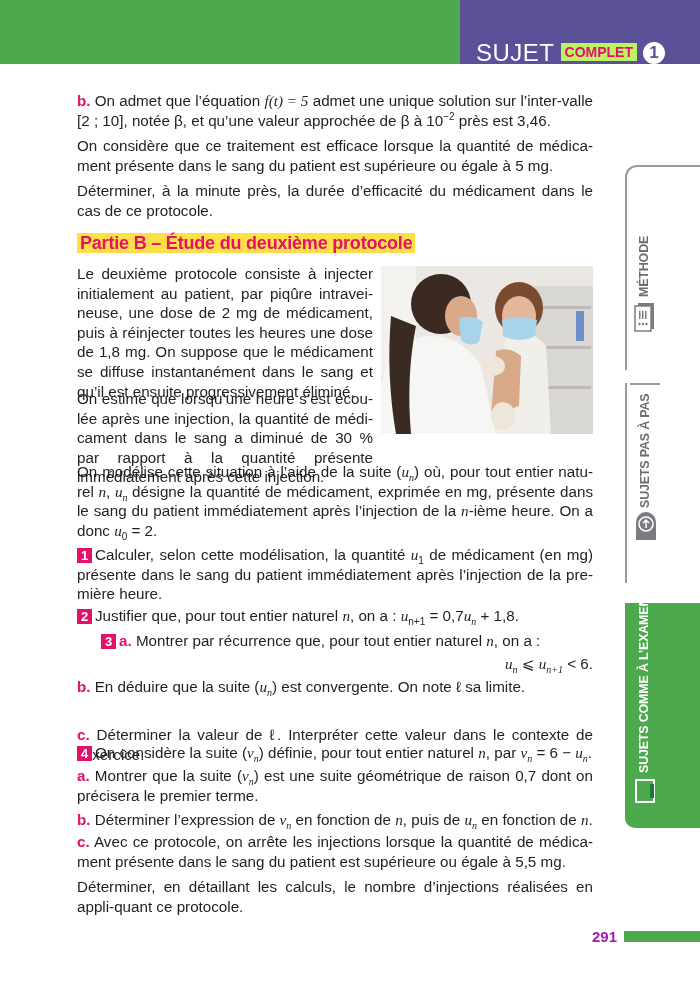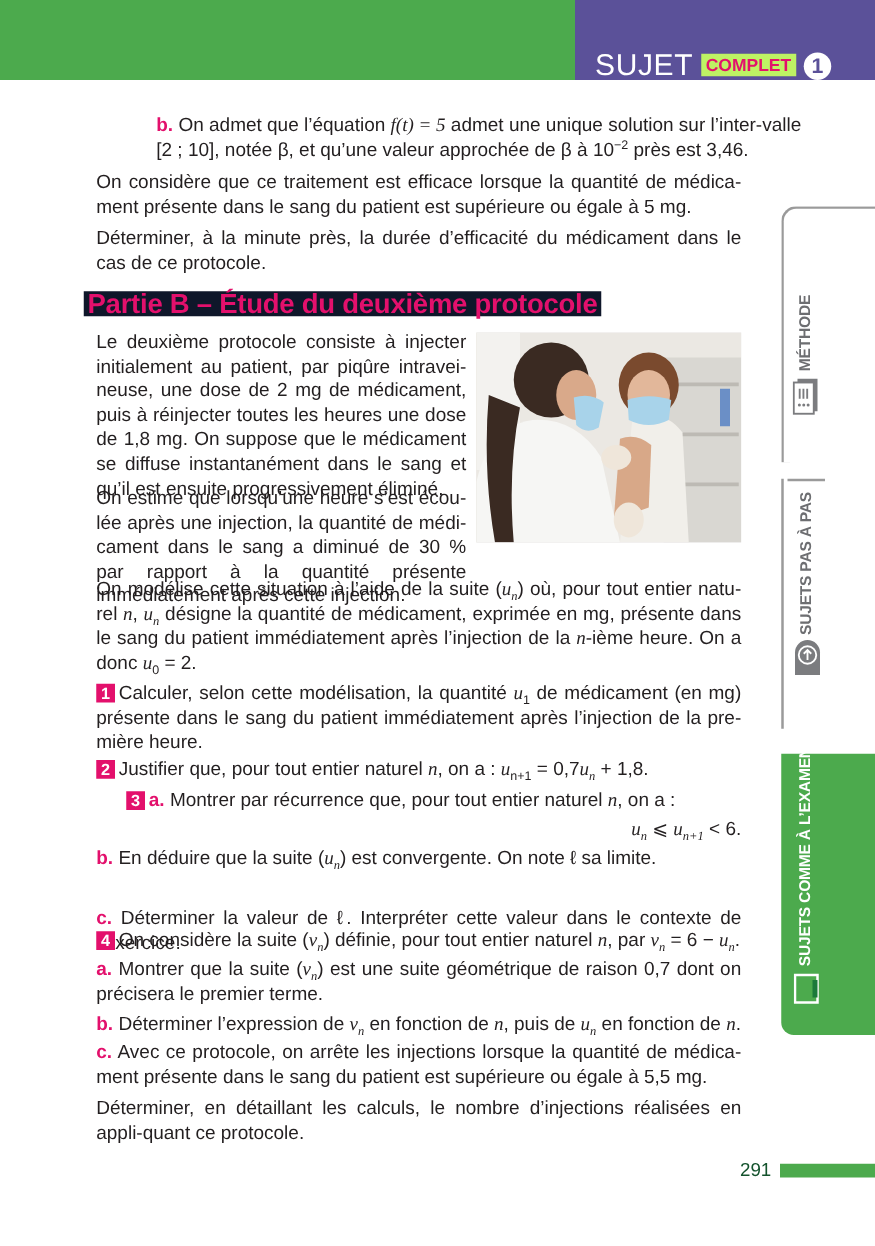--- a/index.html
+++ b/index.html
@@ -12,46 +12,46 @@
   .sujet { color: #ffffff; font-size: 24px; letter-spacing: 0.5px; line-height: 24px; font-family: "Liberation Sans", sans-serif; }
   .complet { background: #bef264; color: #e3106c; font-weight: bold; font-size: 14px; line-height: 18px; padding: 0 4px; margin-bottom: 2px; }
   .num-circle { width: 22px; height: 22px; border-radius: 50%; background: #ffffff; color: #5b5199; font-weight: bold; font-size: 17px; line-height: 22px; text-align: center; margin-bottom: 1px; }
 
   .content { position: absolute; left: 77px; width: 516px; font-size: 15.2px; line-height: 19.6px; text-align: justify; }
   .lbl { color: #e3106c; font-weight: bold; }
   .it { font-style: italic; font-family: "Liberation Serif", serif; }
   sub, sup { font-size: 10px; line-height: 0; }
   .qnum { display: inline-block; background: #e3106c; color: #fff; font-weight: bold; font-size: 13px; line-height: 15px; width: 15px; text-align: center; margin-right: 3px; }
 
-  .section-title { position: absolute; left: 67px; top: 233px; background: #0f172a; color: #e3106c; font-weight: bold; font-size: 22px; line-height: 20px; padding: 0 3px; letter-spacing: -0.2px; font-family: "Liberation Sans", sans-serif; }
+  .section-title { position: absolute; left: 77px; top: 233px; background: #fde047; color: #e3106c; font-weight: bold; font-size: 18px; line-height: 20px; padding: 0 3px; letter-spacing: -0.2px; font-family: "Liberation Sans", sans-serif; }
 
   .photo { position: absolute; left: 381px; top: 266px; width: 212px; height: 168px; overflow: hidden; background: #e8e6e2; }
 
   .sidetab { position: absolute; left: 625px; width: 75px; }
   .tab-methode { top: 165px; height: 205px; border-left: 2px solid #9a9a9a; border-top: 2px solid #9a9a9a; border-top-left-radius: 12px; }
   .tab-pas { top: 383px; height: 200px; border-left: 2px solid #9a9a9a; }
   .tab-pas-line { position: absolute; left: 630px; top: 383px; width: 30px; height: 2px; background: #9a9a9a; }
   .tab-exam { top: 603px; height: 225px; background: #4caa4d; border-bottom-left-radius: 10px; }
   .vtext { position: absolute; transform: rotate(-90deg); transform-origin: left top; white-space: nowrap; font-size: 12.5px; font-weight: bold; letter-spacing: -0.2px; font-family: "Liberation Sans", sans-serif; }
 
-  .page-num { position: absolute; left: 592px; top: 928px; font-size: 15px; font-weight: normal; color: #14532d; }
+  .page-num { position: absolute; left: 592px; top: 928px; font-size: 15px; font-weight: bold; color: #a21caf; }
   .page-bar { position: absolute; left: 624px; top: 931px; width: 76px; height: 11px; background: #4caa4d; }
 </style>
 </head>
 <body>
 
 <div class="top-green"></div>
 <div class="top-purple"></div>
 <div class="header-title">
   <span class="sujet">SUJET</span>
   <span class="complet">COMPLET</span>
   <span class="num-circle">1</span>
 </div>
 
-<div class="content" style="top:91px;margin-left:48px;">
+<div class="content" style="top:91px;">
   <span class="lbl">b.</span>
   <span>On admet que l’équation </span><span class="it">f(t) = 5</span><span> admet une unique solution sur l’inter-valle [2 ; 10], notée β, et qu’une valeur approchée de β à 10</span><sup>−2</sup><span> près est 3,46.</span>
 </div>
 <div class="content" style="top:136px;">On considère que ce traitement est efficace lorsque la quantité de médica-ment présente dans le sang du patient est supérieure ou égale à 5 mg.</div>
 <div class="content" style="top:181px;">Déterminer, à la minute près, la durée d’efficacité du médicament dans le cas de ce protocole.</div>
 
 <div class="section-title">Partie B – Étude du deuxième protocole</div>
 
 <div class="content" style="top:264px; width:296px;">Le deuxième protocole consiste à injecter initialement au patient, par piqûre intravei-neuse, une dose de 2 mg de médicament, puis à réinjecter toutes les heures une dose de 1,8 mg. On suppose que le médicament se diffuse instantanément dans le sang et qu’il est ensuite progressivement éliminé.</div>
 <div class="content" style="top:389px; width:296px; height:40px; overflow:visible;">

